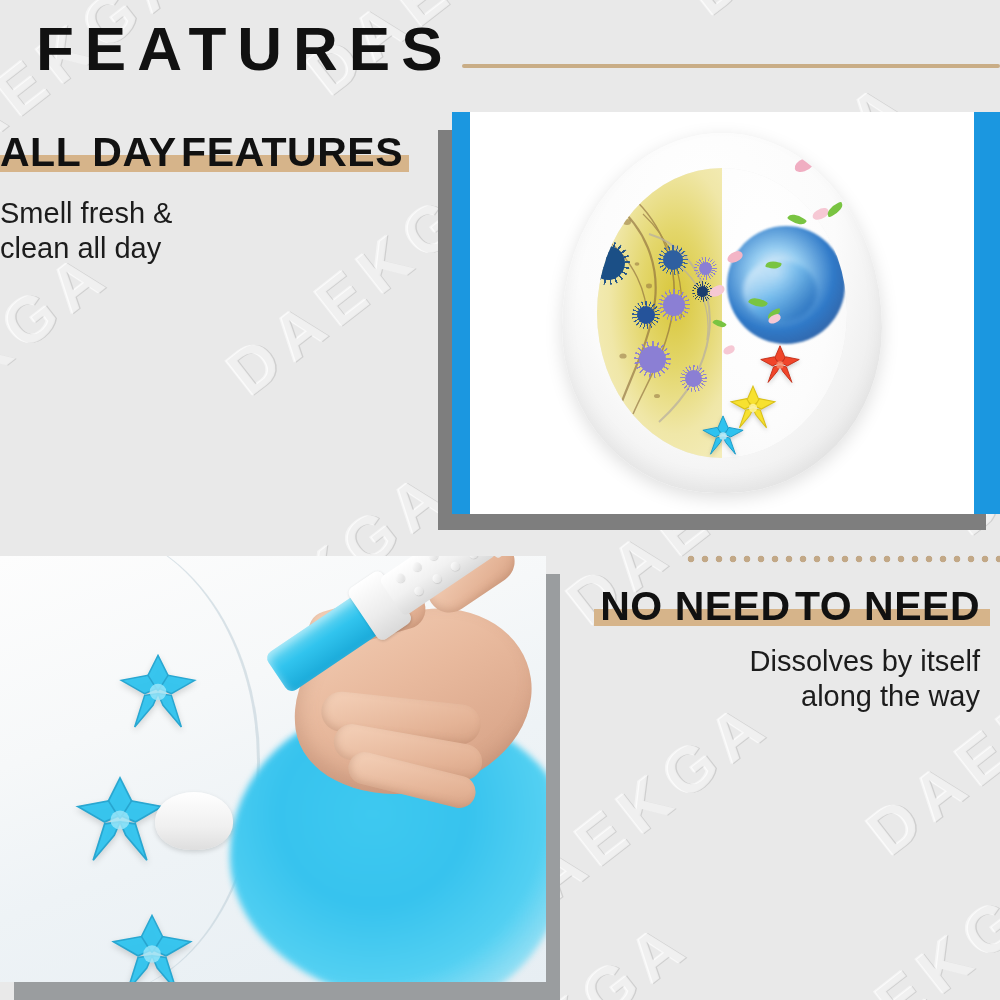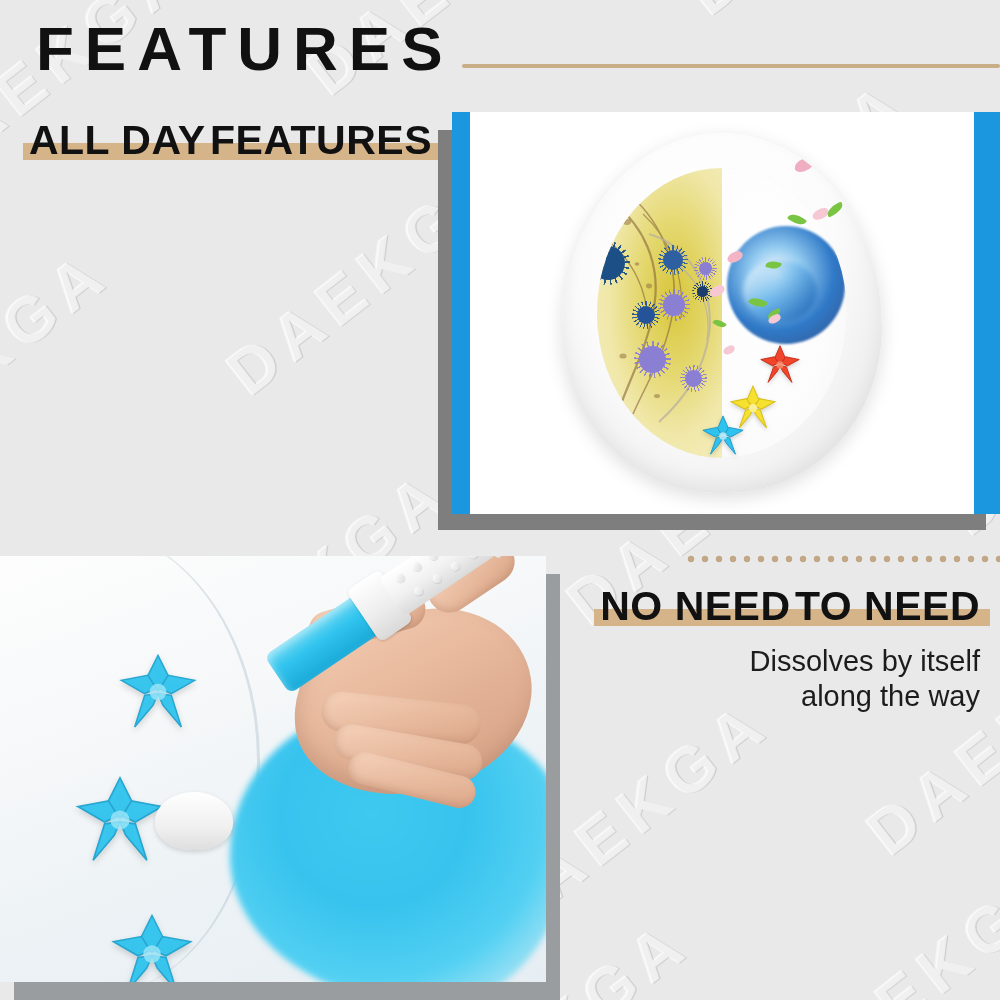--- a/index.html
+++ b/index.html
@@ -173,21 +173,21 @@
   .nozzle-base{
     position:absolute; left:155px; top:236px; width:78px; height:58px;
     background:linear-gradient(180deg,#ffffff,#f0f0f0 60%, #dedede);
     border-radius:50% 50% 46% 46%;
     box-shadow:0 2px 5px rgba(0,0,0,.15);
   }
 
   
   .block{ position:absolute; z-index:20; }
 
-  #feature-1{ left:0px; top:120px; width:432px; text-align:right; }
+  #feature-1{ left:0px; top:132px; width:432px; }
   #feature-1 .heading-line{ position:relative; display:inline-block; }
   #feature-1 .heading-text{
     position:relative; z-index:2;
     font-size:41px; font-weight:700; letter-spacing:.5px; color:#111; line-height:1.02;
     display:block;
   }
   #feature-1 .hl-bar{
     position:absolute; z-index:1; left:-6px; right:-6px; bottom:2px; height:17px;
     background:#d6b48a;
   }
@@ -408,20 +408,24 @@
 
 <div class="block" id="feature-1">
   <div class="heading-line">
     <span class="hl-bar"></span>
     <span class="heading-text">ALL DAY</span>
   </div>
   <div class="heading-line">
     <span class="hl-bar"></span>
     <span class="heading-text">FEATURES</span>
   </div>
+  <div class="body-text">
+    <div>Smell fresh &amp;</div>
+    <div>clean all day</div>
+  </div>
 </div>
 
 <div id="dotted-divider"></div>
 
 <div class="block" id="feature-2">
   <div class="heading-line">
     <span class="hl-bar"></span>
     <span class="heading-text">NO NEED</span>
   </div>
   <div class="heading-line">

